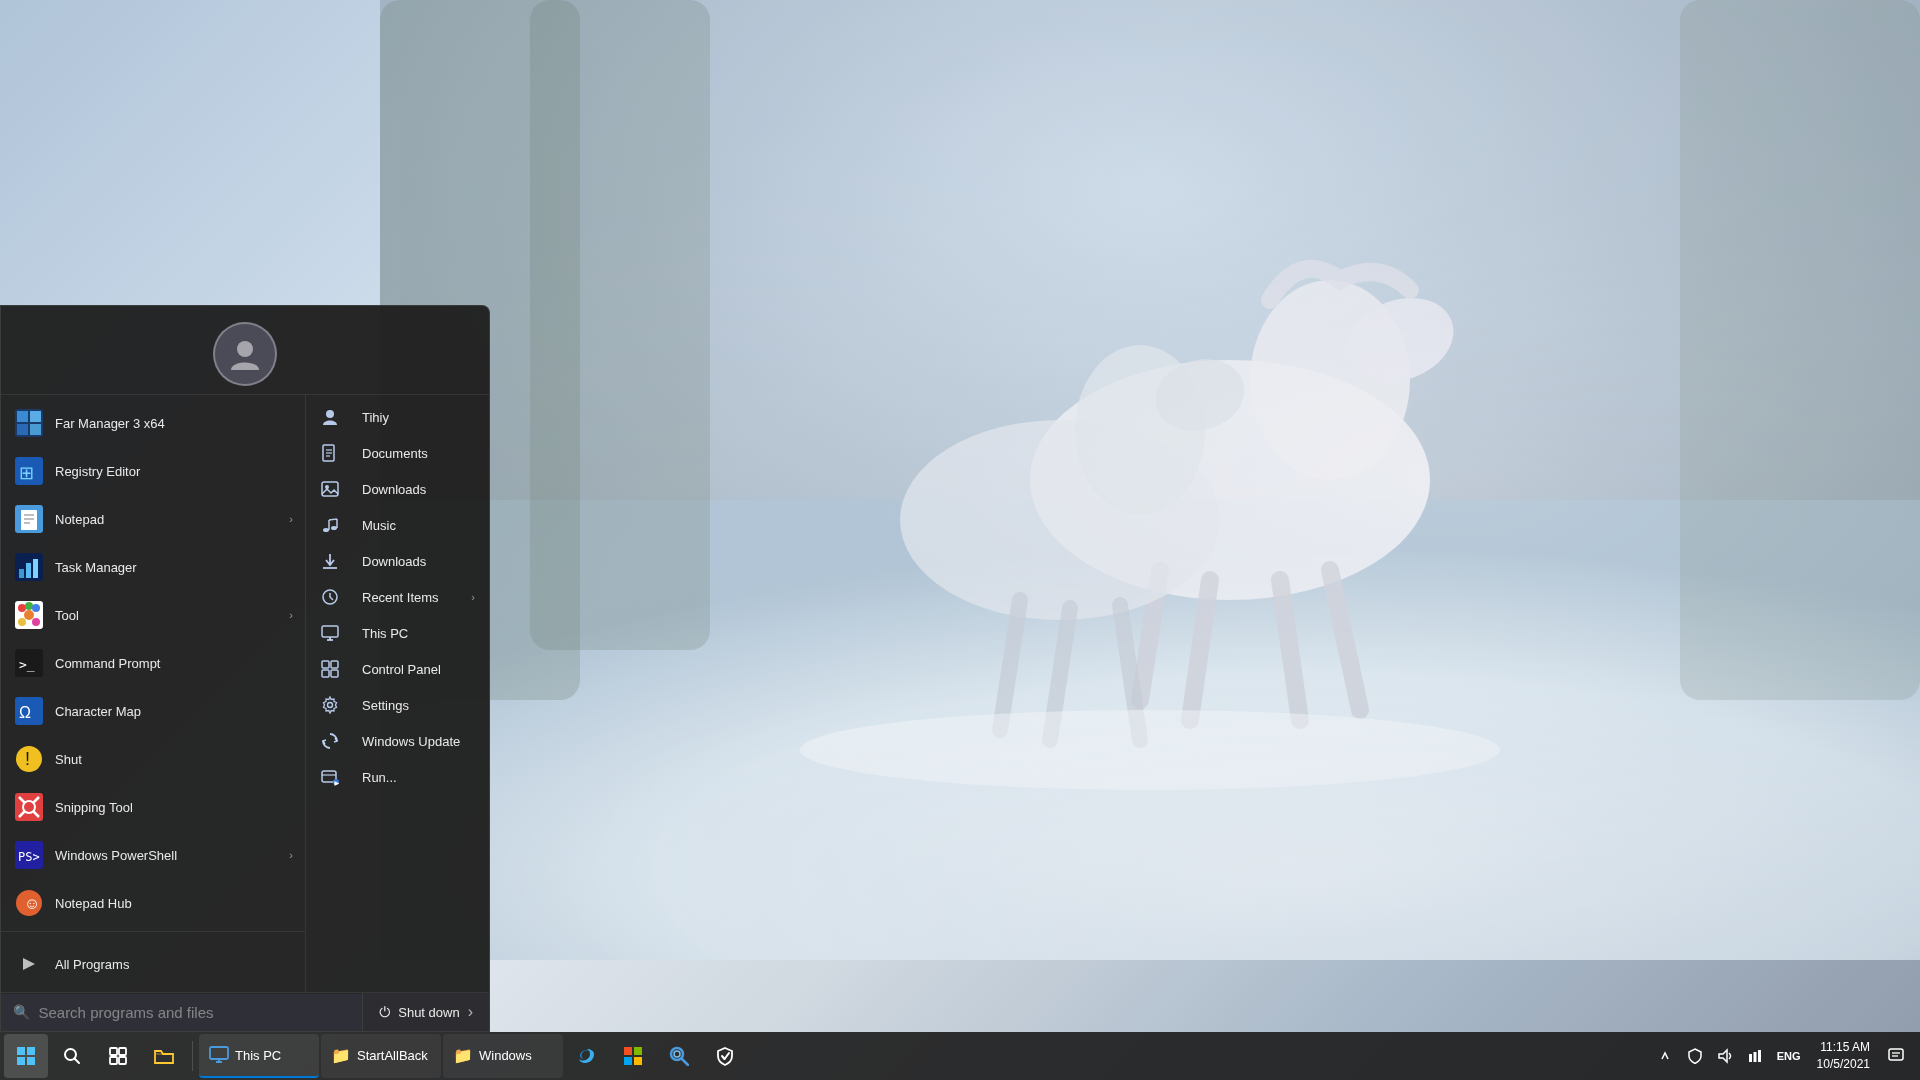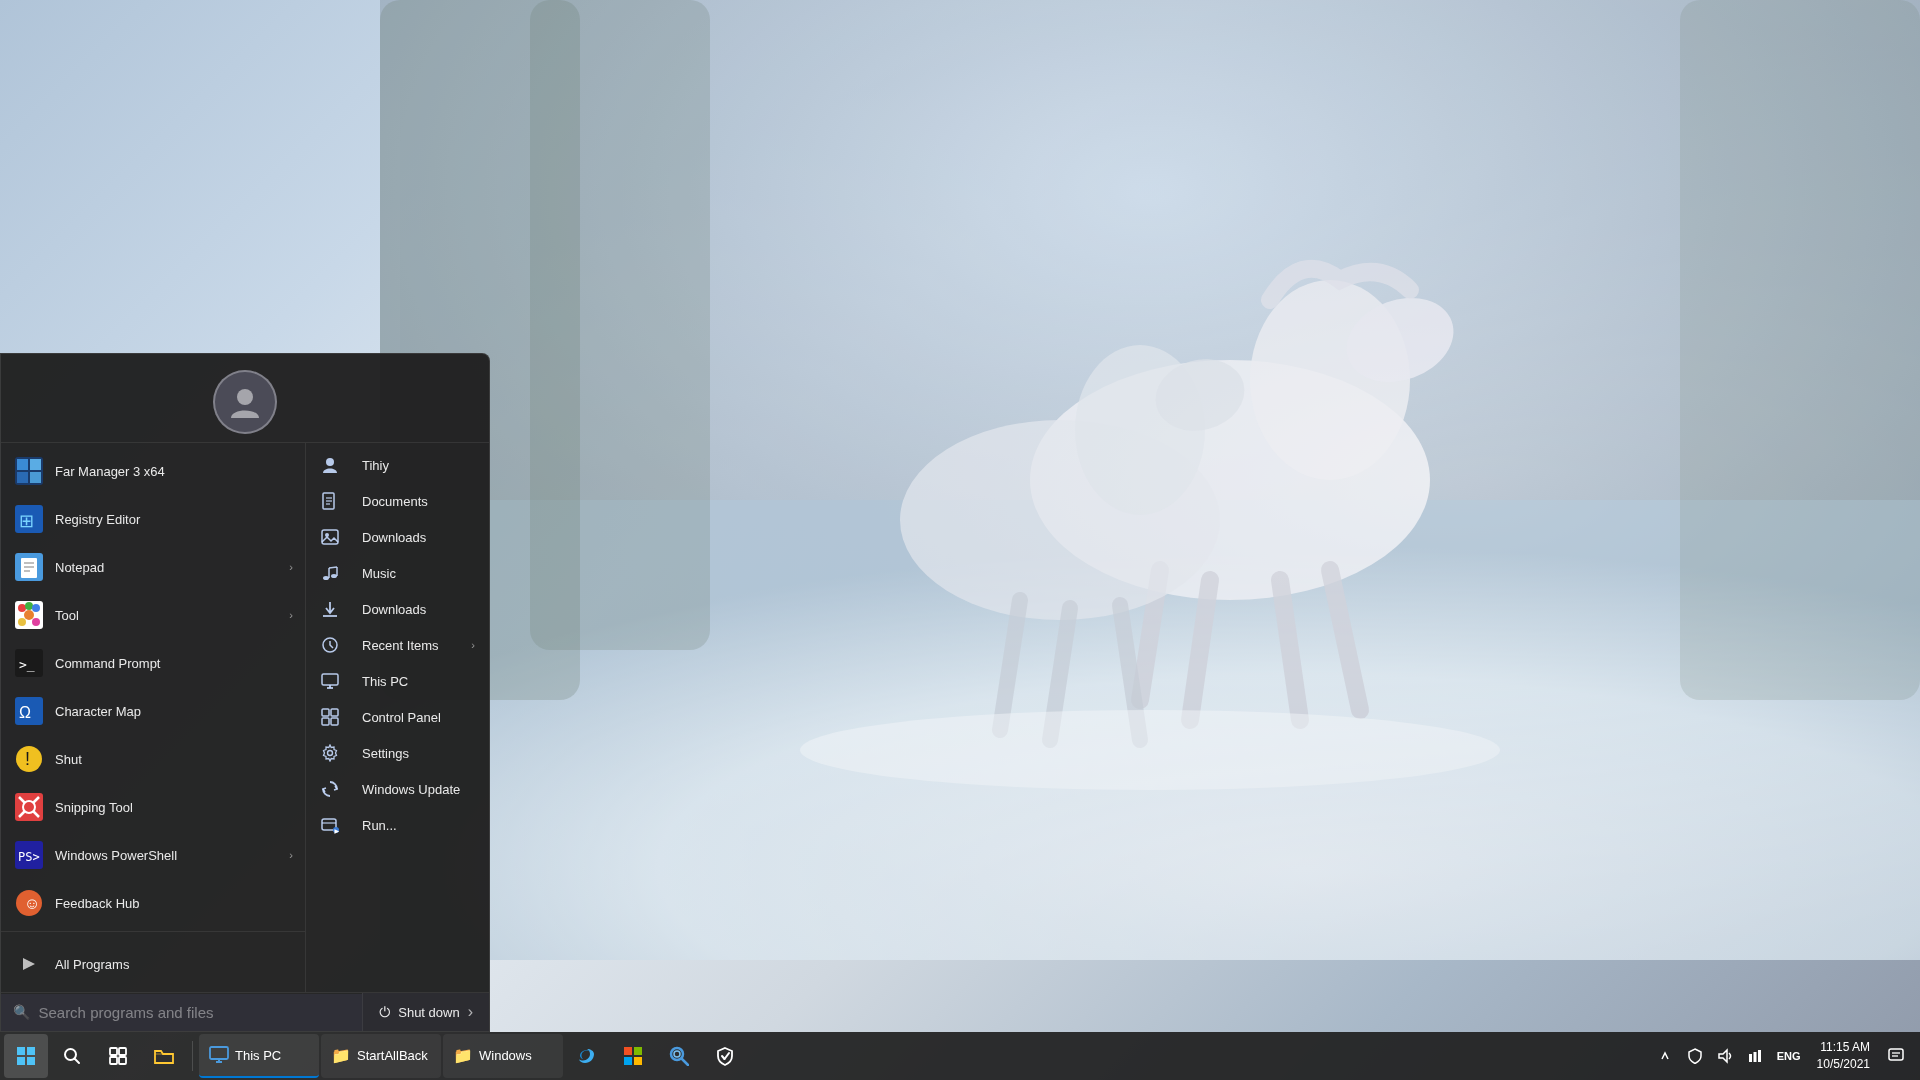--- a/index.html
+++ b/index.html
@@ -419,20 +419,31 @@
               <rect x="6" y="5" width="16" height="20" rx="1" fill="white"></rect>
               <line x1="9" y1="10" x2="19" y2="10" stroke="#aaa" stroke-width="1.5"></line>
               <line x1="9" y1="14" x2="19" y2="14" stroke="#aaa" stroke-width="1.5"></line>
               <line x1="9" y1="18" x2="15" y2="18" stroke="#aaa" stroke-width="1.5"></line>
             </svg>
         </div>
         <span class="start-item-label">Notepad</span>
         <span class="start-item-arrow">›</span>
       </div>
 
+      <div class="start-item">
+        <div class="start-item-icon">
+          <svg width="28" height="28" viewBox="0 0 28 28">
+              <rect width="28" height="28" rx="3" fill="#0a2050"></rect>
+              <rect x="4" y="16" width="5" height="9" fill="#3a9ad4"></rect>
+              <rect x="11" y="10" width="5" height="15" fill="#5abaf4"></rect>
+              <rect x="18" y="6" width="5" height="19" fill="#7ad4ff"></rect>
+            </svg>
+        </div>
+        <span class="start-item-label">Task Manager</span>
+      </div>
 
       <div class="start-item">
         <div class="start-item-icon">
           <svg width="28" height="28" viewBox="0 0 28 28">
               <rect width="28" height="28" rx="3" fill="#fff"></rect>
               <circle cx="7" cy="7" r="4" fill="#e84040"></circle>
               <circle cx="14" cy="5" r="4" fill="#40b040"></circle>
               <circle cx="21" cy="7" r="4" fill="#4080e8"></circle>
               <circle cx="7" cy="21" r="4" fill="#e8c040"></circle>
               <circle cx="21" cy="21" r="4" fill="#e040a0"></circle>
@@ -496,21 +507,21 @@
         <span class="start-item-arrow">›</span>
       </div>
 
       <div class="start-item">
         <div class="start-item-icon">
           <svg width="28" height="28" viewBox="0 0 28 28">
               <circle cx="14" cy="14" r="13" fill="#e06030"></circle>
               <text x="9" y="20" font-size="16" fill="white">☺</text>
             </svg>
         </div>
-        <span class="start-item-label">Feedback Hub</span>
+        <span class="start-item-label">Notepad Hub</span>
       </div>
 
       <div class="start-item all-programs-item">
         <div class="start-item-icon">
           <svg width="20" height="20" viewBox="0 0 20 20">
               <polygon points="4,4 16,10 4,16" fill="rgba(255,255,255,0.7)"></polygon>
             </svg>
         </div>
         <span class="start-item-label">All Programs</span>
       </div>

